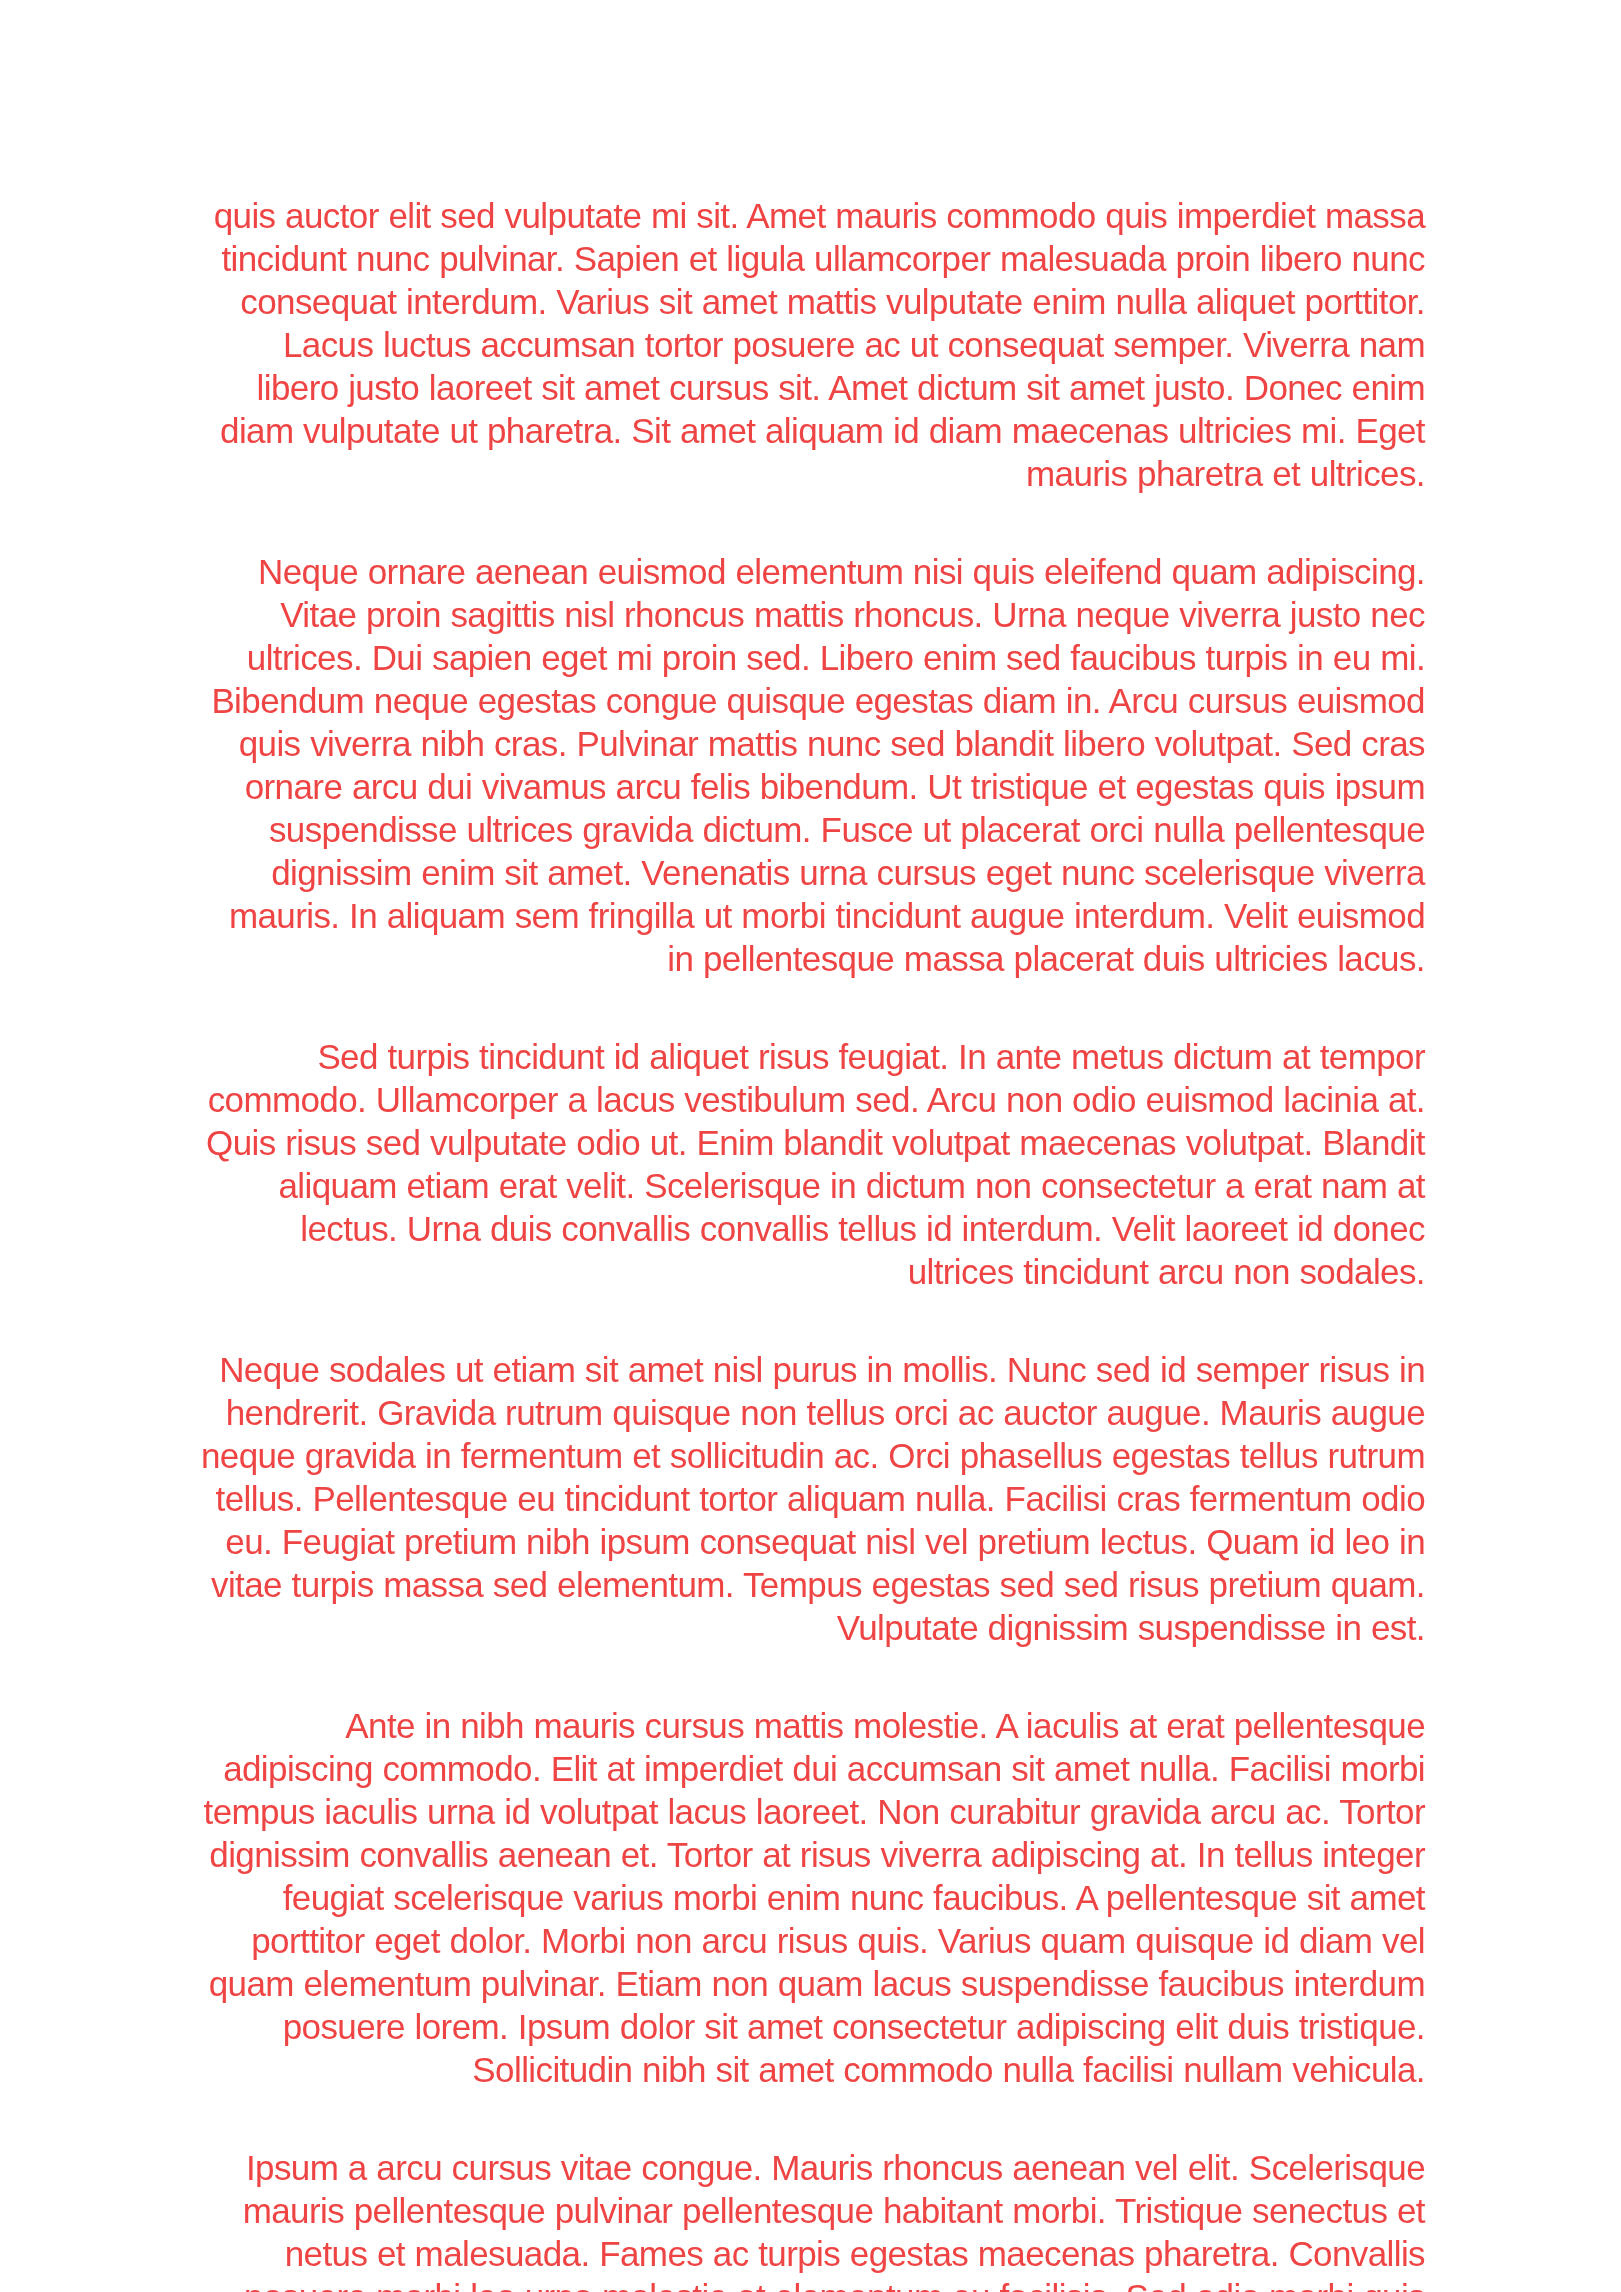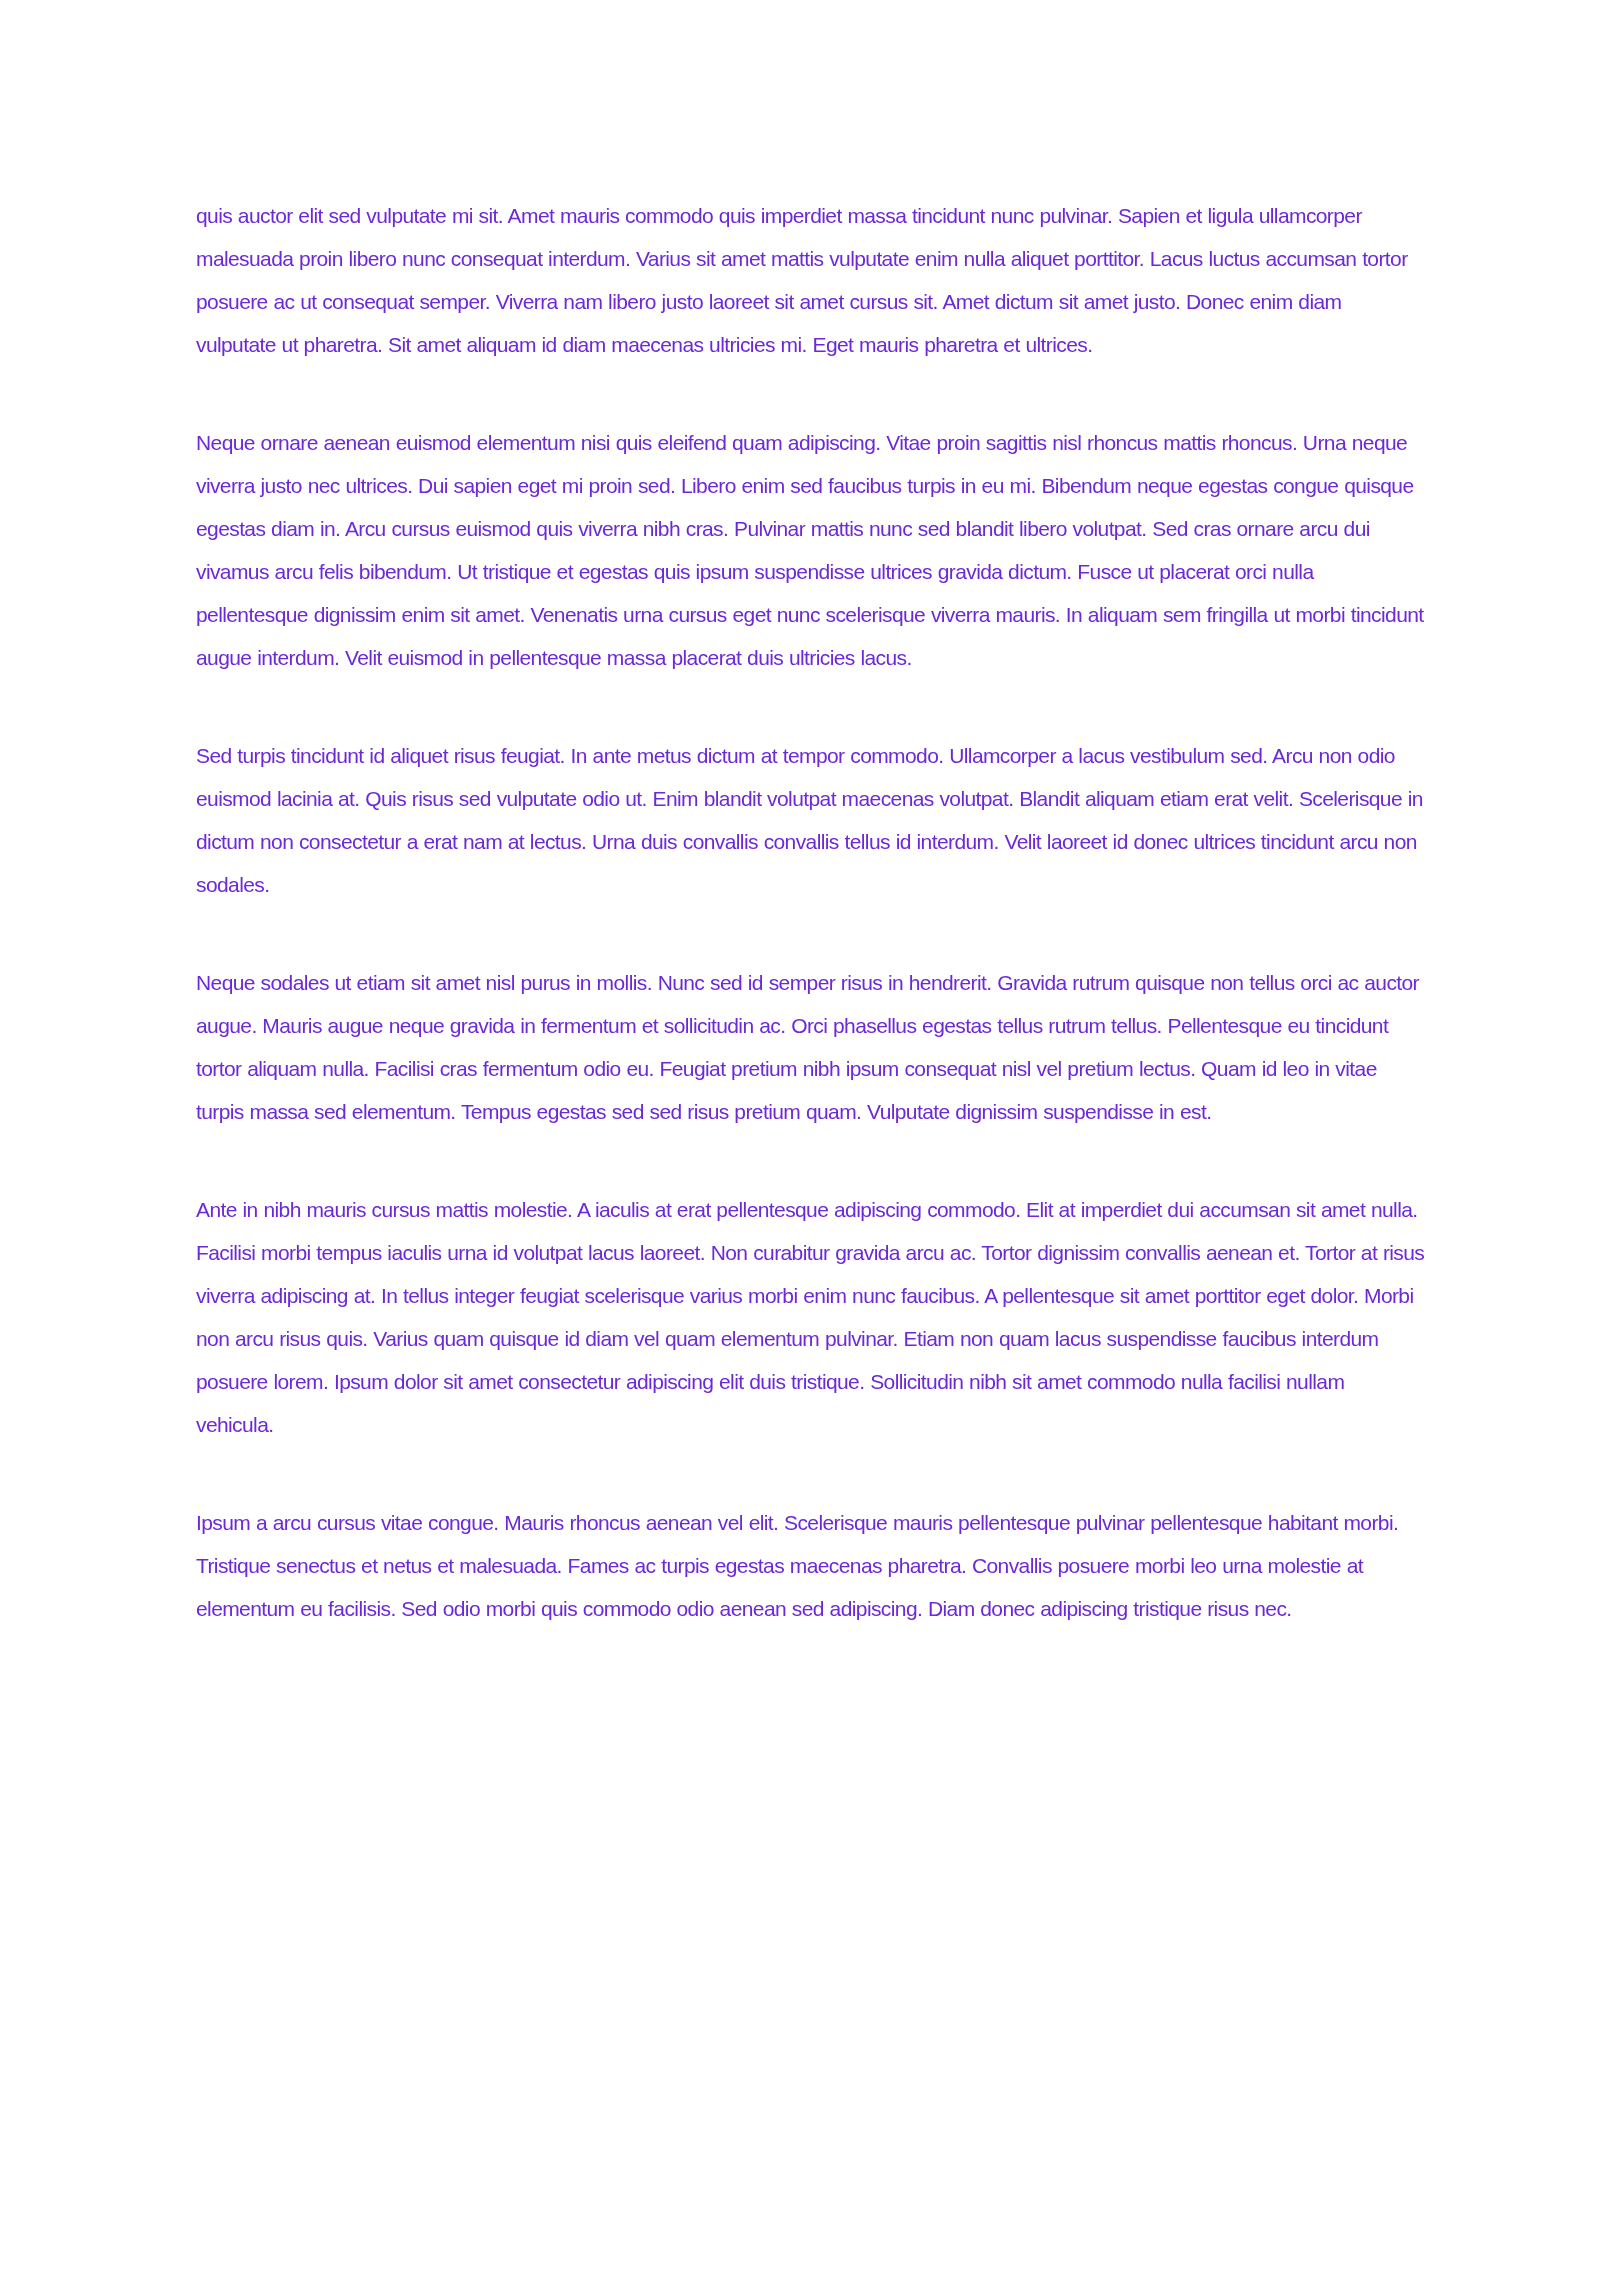--- a/index.html
+++ b/index.html
@@ -13,25 +13,25 @@
     height: 2293px;
     background: #ffffff;
     box-sizing: border-box;
     padding: 194px 196px 0 196px;
     overflow: hidden;
   }
   .para {
     width: 1229px;
     margin: 0 0 55px 0;
     font-family: "Liberation Sans", "DejaVu Sans", sans-serif;
-    font-size: 21px;
+    font-size: 35px;
     line-height: 43px;
     letter-spacing: -0.6px;
-    color: #6d28d9;
-    text-align: left;
+    color: #ef4444;
+    text-align: right;
     word-spacing: 0.5px;
   }
 </style>
 </head>
 <body>
 
 <div class="page">
   <p class="para">quis auctor elit sed vulputate mi sit. Amet mauris commodo quis imperdiet massa tincidunt nunc pulvinar. Sapien et ligula ullamcorper malesuada proin libero nunc consequat interdum. Varius sit amet mattis vulputate enim nulla aliquet porttitor. Lacus luctus accumsan tortor posuere ac ut consequat semper. Viverra nam libero justo laoreet sit amet cursus sit. Amet dictum sit amet justo. Donec enim diam vulputate ut pharetra. Sit amet aliquam id diam maecenas ultricies mi. Eget mauris pharetra et ultrices.</p>
   <p class="para">Neque ornare aenean euismod elementum nisi quis eleifend quam adipiscing. Vitae proin sagittis nisl rhoncus mattis rhoncus. Urna neque viverra justo nec ultrices. Dui sapien eget mi proin sed. Libero enim sed faucibus turpis in eu mi. Bibendum neque egestas congue quisque egestas diam in. Arcu cursus euismod quis viverra nibh cras. Pulvinar mattis nunc sed blandit libero volutpat. Sed cras ornare arcu dui vivamus arcu felis bibendum. Ut tristique et egestas quis ipsum suspendisse ultrices gravida dictum. Fusce ut placerat orci nulla pellentesque dignissim enim sit amet. Venenatis urna cursus eget nunc scelerisque viverra mauris. In aliquam sem fringilla ut morbi tincidunt augue interdum. Velit euismod in pellentesque massa placerat duis ultricies lacus.</p>
   <p class="para">Sed turpis tincidunt id aliquet risus feugiat. In ante metus dictum at tempor commodo. Ullamcorper a lacus vestibulum sed. Arcu non odio euismod lacinia at. Quis risus sed vulputate odio ut. Enim blandit volutpat maecenas volutpat. Blandit aliquam etiam erat velit. Scelerisque in dictum non consectetur a erat nam at lectus. Urna duis convallis convallis tellus id interdum. Velit laoreet id donec ultrices tincidunt arcu non sodales.</p>

